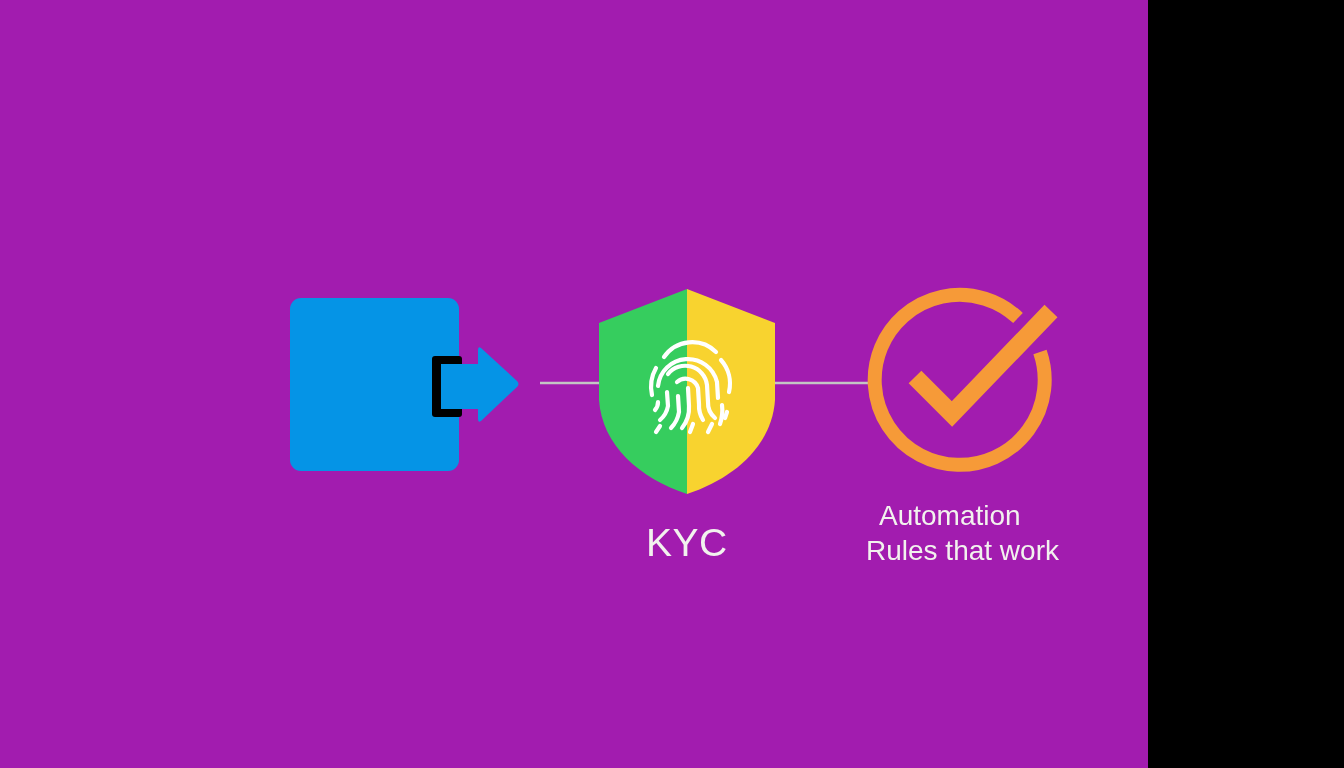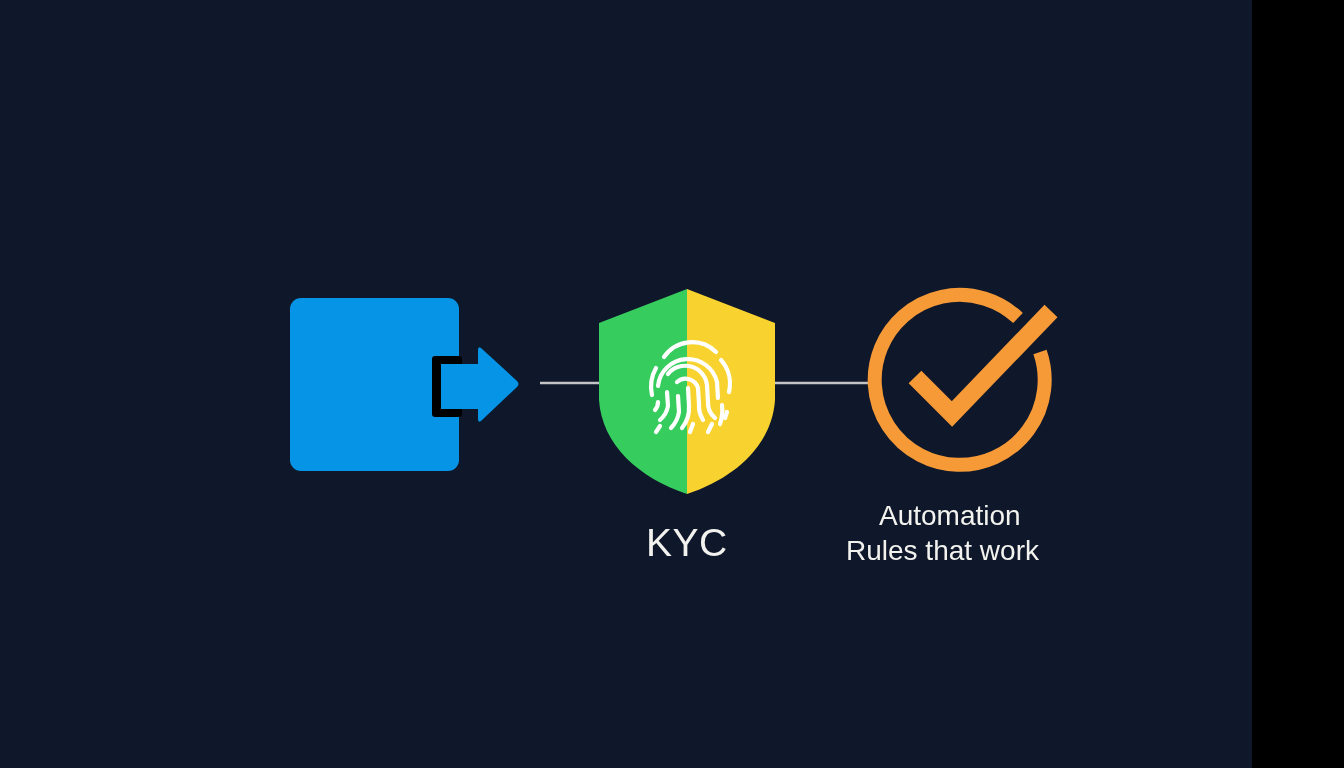--- a/index.html
+++ b/index.html
@@ -5,23 +5,23 @@
     html, body {
       margin: 0;
       padding: 0;
       background: #000000;
       width: 1344px;
       height: 768px;
       overflow: hidden;
     }
     .stage {
       position: relative;
-      width: 1252px;
+      width: 1148px;
       height: 768px;
-      background: #0f172a;
+      background: #a21caf;
     }
     svg.canvas {
       position: absolute;
       left: 0; top: 0;
       width: 1344px; height: 768px;
     }
     .label {
       position: absolute;
       color: #f2f2ee;
       font-family: "Liberation Sans", sans-serif;
@@ -33,21 +33,21 @@
       top: 523px;
       font-size: 39px;
       letter-spacing: 0.5px;
     }
     .auto-label {
       left: 879px;
       top: 502px;
       font-size: 28px;
     }
     .rules-label {
-      left: 846px;
+      left: 866px;
       top: 537px;
       font-size: 28px;
     }
   </style>
 </head>
 <body>
 
 <div class="stage">
 
   <svg class="canvas" viewBox="0 0 1344 768" xmlns="http://www.w3.org/2000/svg">

